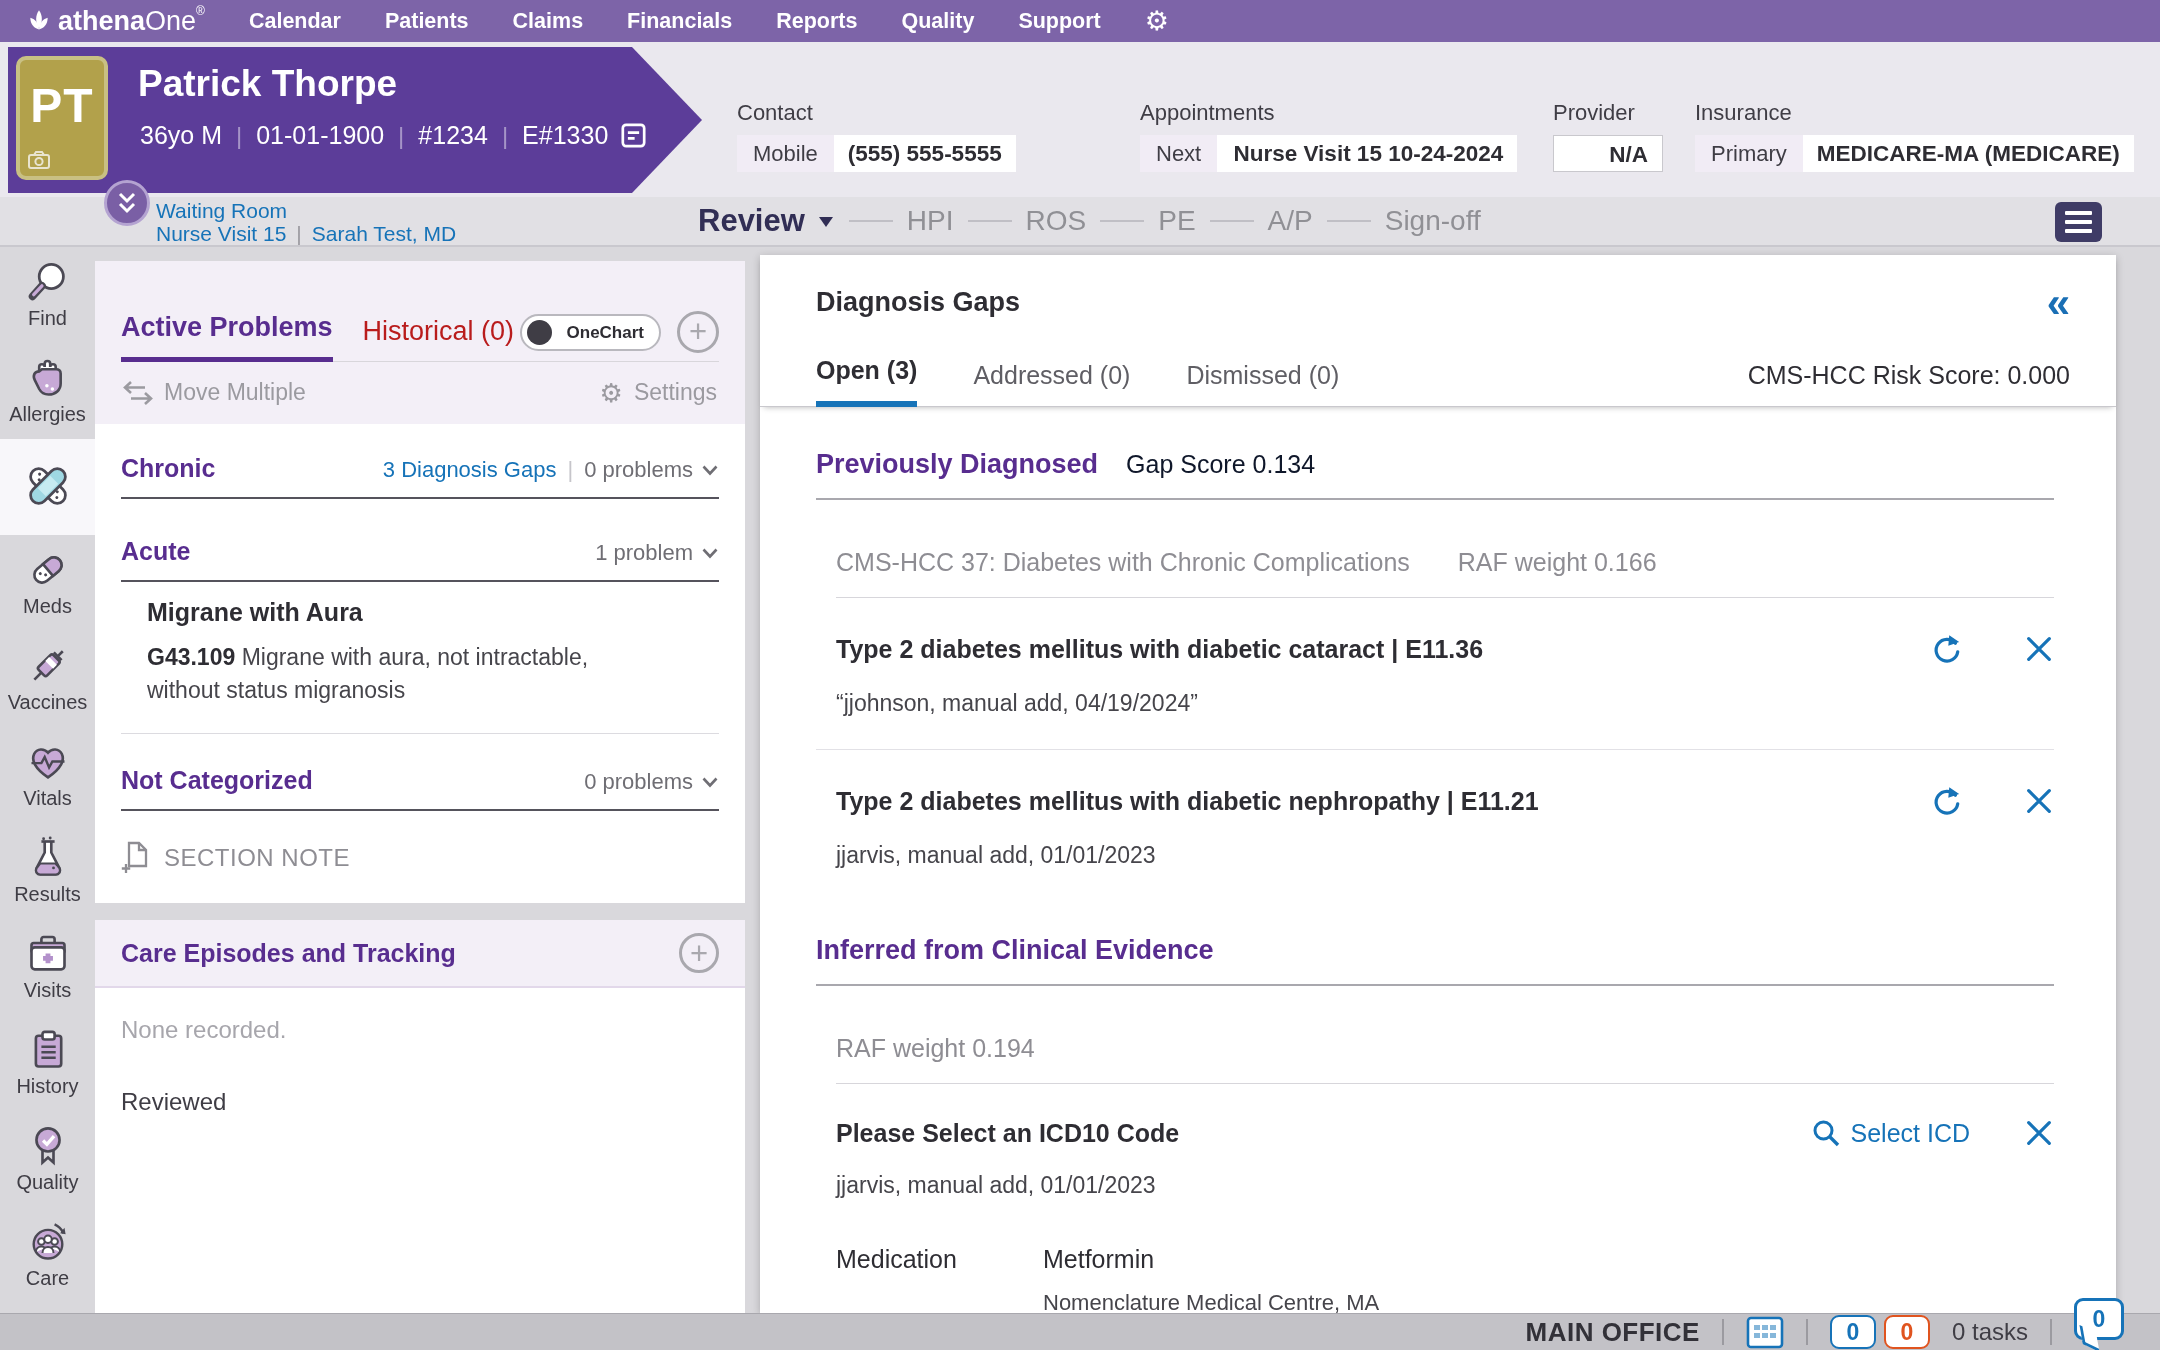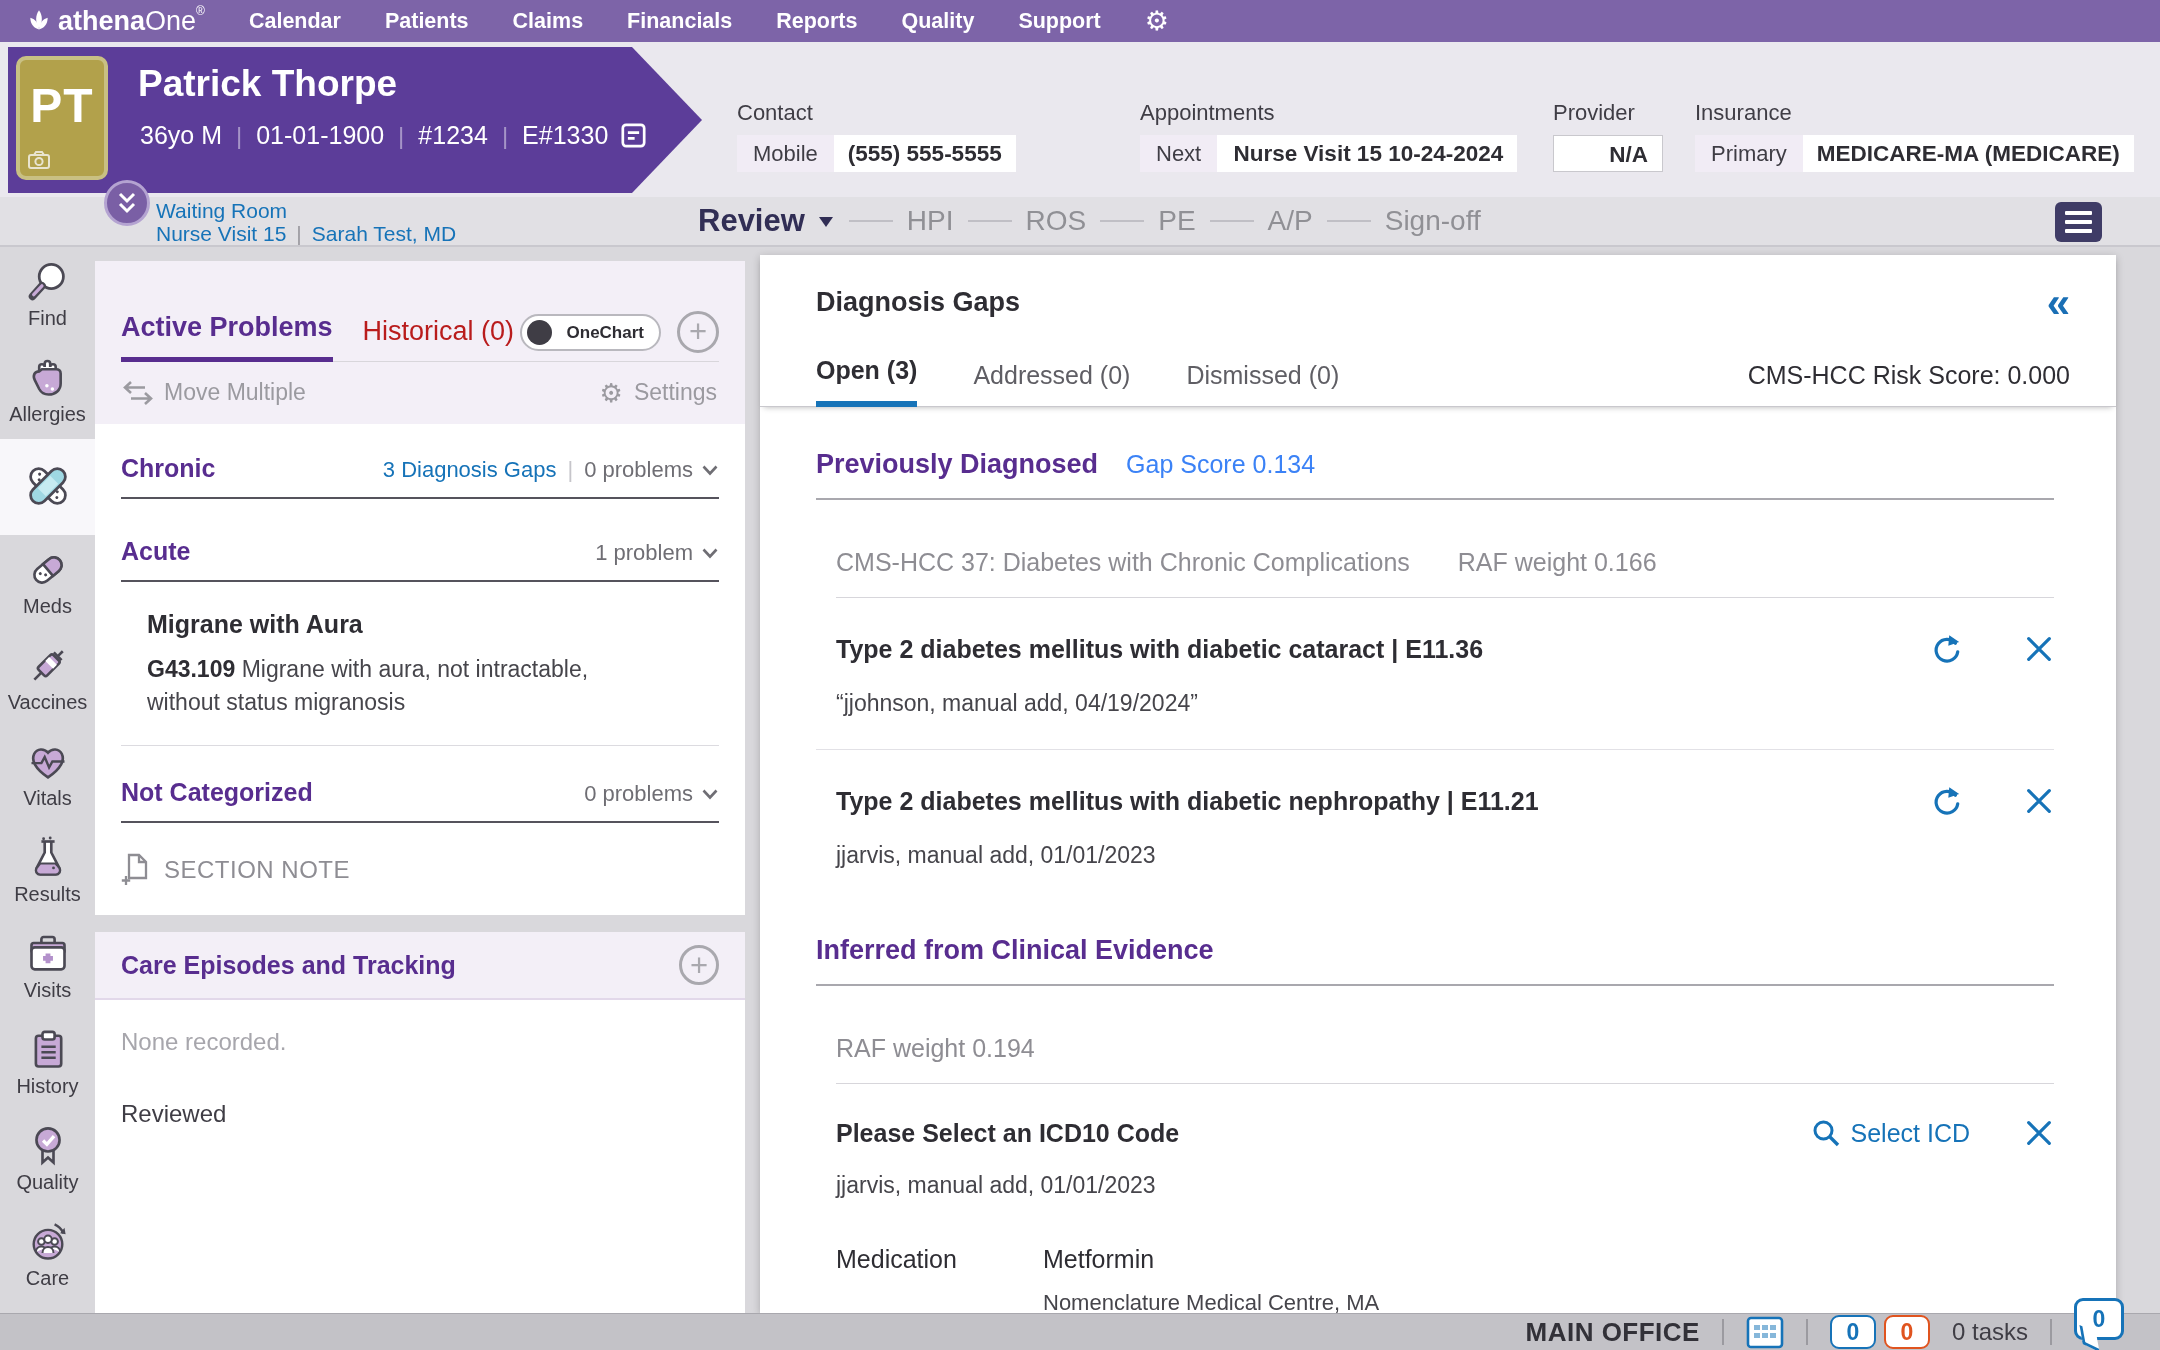--- a/index.html
+++ b/index.html
@@ -92,21 +92,21 @@
   .gear-glyph { font-size:26px; line-height:1; }
   .lp-body { background:#fff; padding:30px 26px 28px; }
   .sec-row { display:flex; align-items:baseline; }
   .sec-title { font-size:25px; font-weight:700; color:#582d8f; }
   .sec-right { margin-left:auto; display:flex; align-items:center; font-size:22px; color:#6f6e74; cursor:pointer; }
   .sec-link { color:#1673b8; cursor:pointer; }
   .sec-pipe { color:#c6c5ca; margin:0 11px; }
   .chev { margin-left:8px; }
   .rule-dark { border-top:2px solid #55535c; margin-top:14px; }
   .rule-light { border-top:1px solid #dcdbe0; }
-  .problem { padding-left:26px; margin-top:28px; }
+  .problem { padding-left:26px; margin-top:16px; }
   .problem-title { font-size:25px; font-weight:700; color:#2e2d33; margin-bottom:14px; }
   .problem-desc { font-size:23px; color:#46454b; line-height:33px; width:480px; }
   .problem-desc b { color:#2e2d33; }
   .mt36 { margin-top:38px; } .mt30 { margin-top:32px; }
   .section-note { margin-top:30px; display:flex; align-items:center; gap:13px; color:#8e8d93;
     font-size:24px; letter-spacing:.5px; cursor:pointer; }
   .lp-gap { height:17px; }
   .care-header { background:#f3eff7; padding:13px 26px; display:flex; align-items:center;
     border-bottom:2px solid #e2d8ea; }
   .care-header .sec-title { font-size:25px; }
@@ -123,21 +123,21 @@
   .mp-title { font-size:27px; font-weight:700; color:#2e2d33; }
   .mp-collapse { margin-left:auto; font-size:42px; font-weight:700; color:#1a6fb5; line-height:30px; cursor:pointer; }
   .mp-tabs { display:flex; align-items:flex-end; margin-top:38px; }
   .mp-tab { font-size:25px; padding-bottom:16px; cursor:pointer; }
   .mp-tab.active { font-weight:700; color:#2e2d33; border-bottom:6px solid #1673b8; margin-bottom:-1px; }
   .mp-tab.idle { color:#5f5e64; margin-left:56px; }
   .mp-risk { margin-left:auto; font-size:25px; color:#2e2d33; padding-bottom:16px; }
   .mp-body { flex:1; overflow:hidden; padding:42px 62px 0 56px; }
   .gs-head { display:flex; align-items:baseline; gap:28px; }
   .gs-title { font-size:27px; font-weight:700; color:#582d8f; }
-  .gs-score { font-size:25px; color:#3b82f6; }
+  .gs-score { font-size:25px; color:#0f172a; }
   .rule-med { border-top:2px solid #a9a8ae; margin-top:18px; }
   .hcc-row { margin:48px 0 0 20px; display:flex; gap:48px; font-size:25px; color:#8e8d93;
     padding-bottom:20px; border-bottom:1px solid #d7d6db; }
   .gap-item { padding:34px 0 0 20px; }
   .gi-row { display:flex; align-items:center; }
   .gi-title { font-size:25px; font-weight:700; color:#2e2d33; }
   .gi-actions { margin-left:auto; display:flex; align-items:center; gap:62px; }
   .gi-note { margin-top:24px; font-size:23px; color:#46454b; }
   .item-divider { border-top:1px solid #e2e1e6; margin-top:32px; }
   .icon-btn { cursor:pointer; display:flex; align-items:center; }

